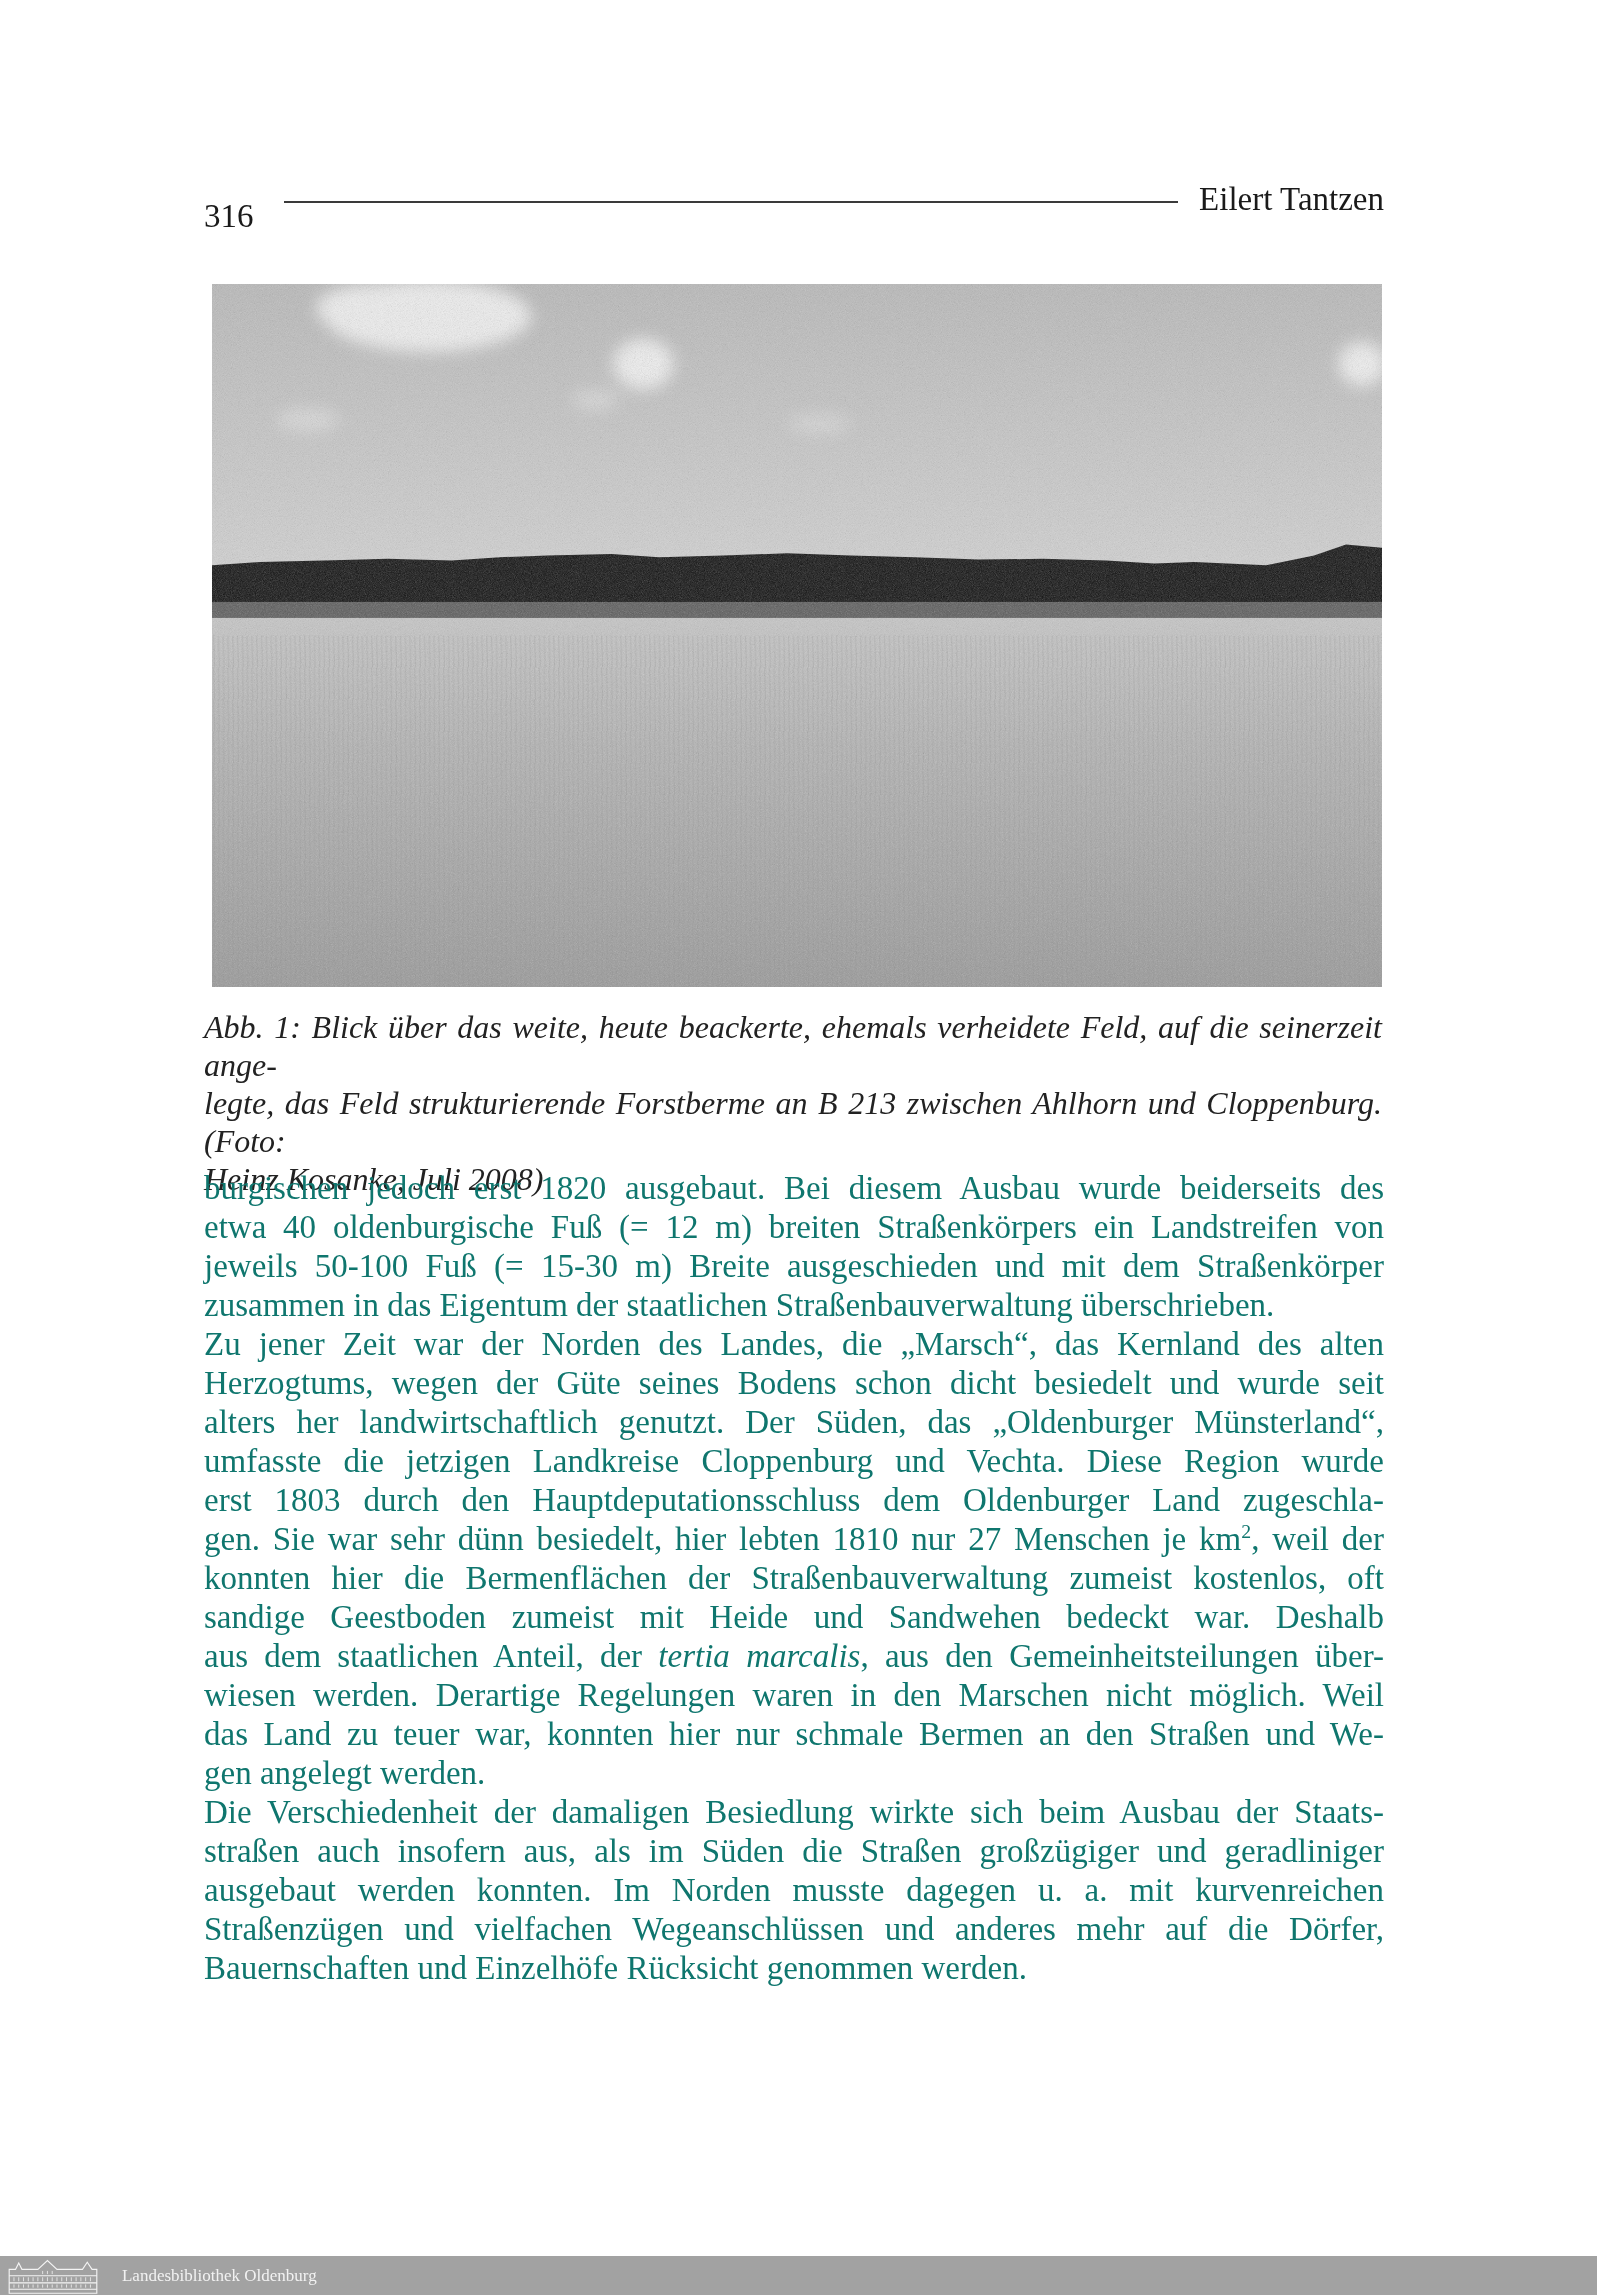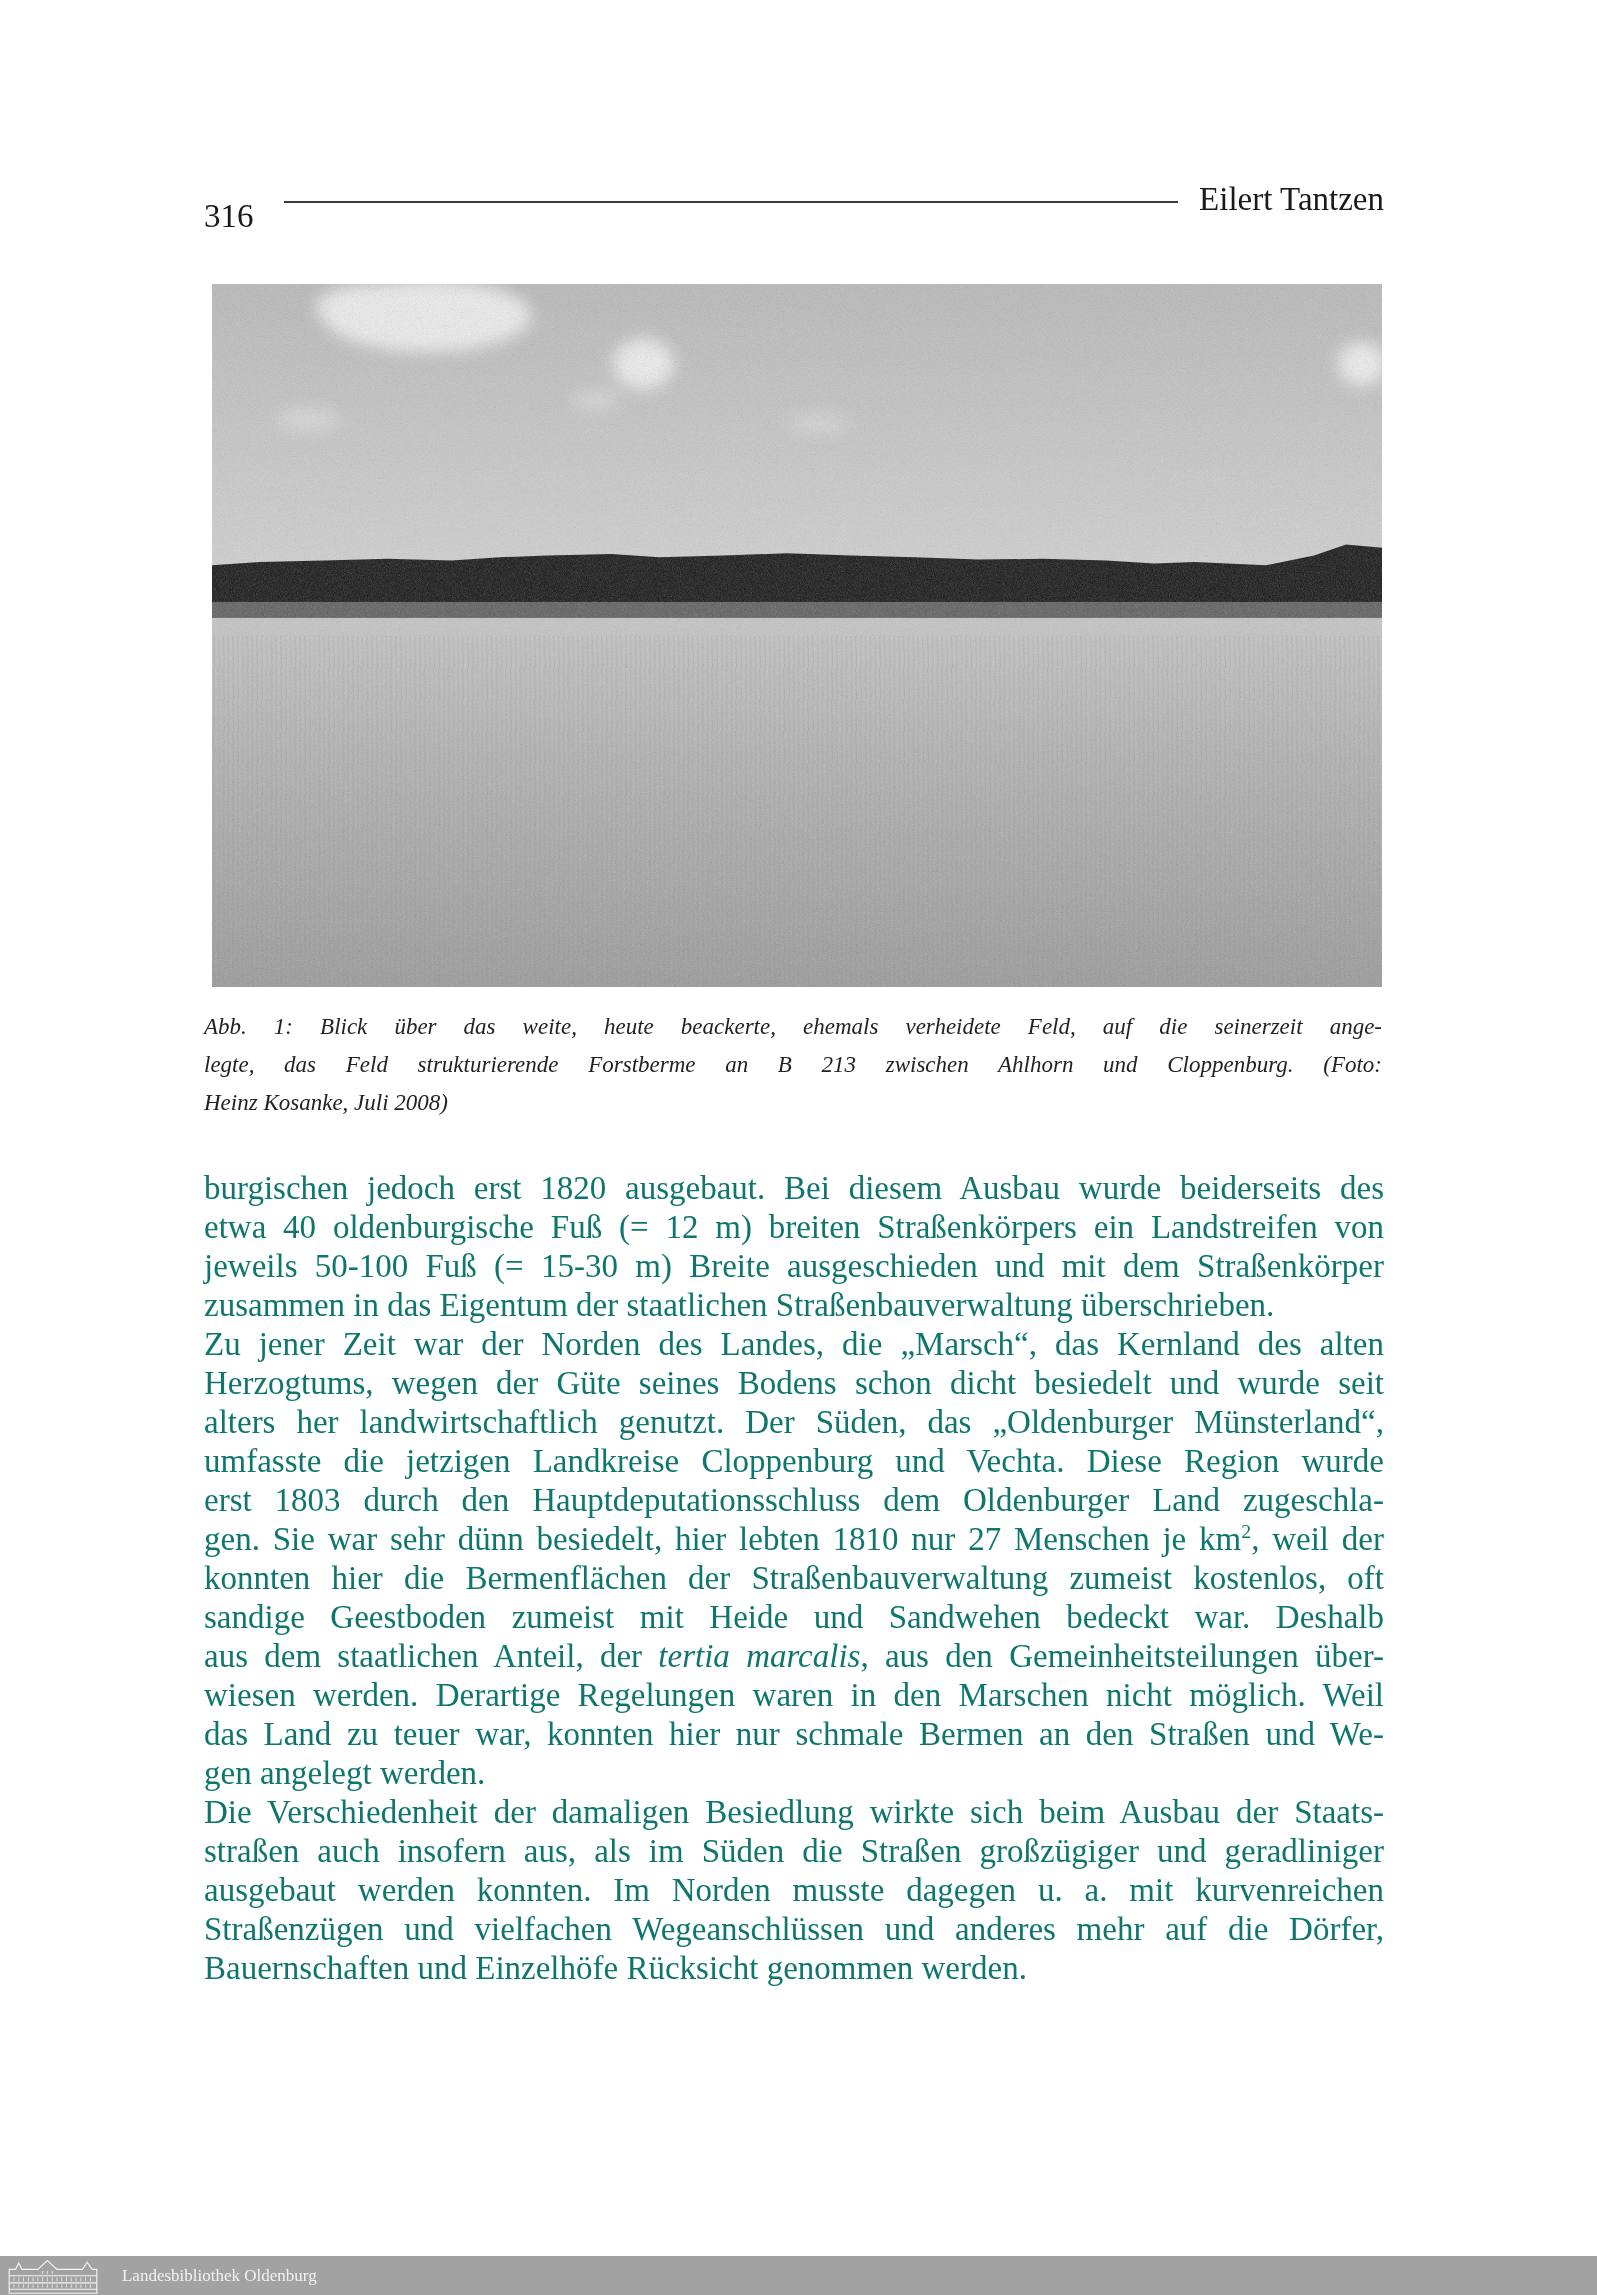--- a/index.html
+++ b/index.html
@@ -54,21 +54,21 @@
       width: 100%;
       height: 100%;
     }
 
     .caption {
       position: absolute;
       left: 204px;
       top: 1008px;
       width: 1178px;
       font-style: italic;
-      font-size: 23px;
+      font-size: 32px;
       line-height: 38px;
       text-align: justify;
       color: #222;
     }
     .caption .line {
       display: block;
       text-align-last: justify;
     }
     .caption .line.last {
       text-align-last: left;

